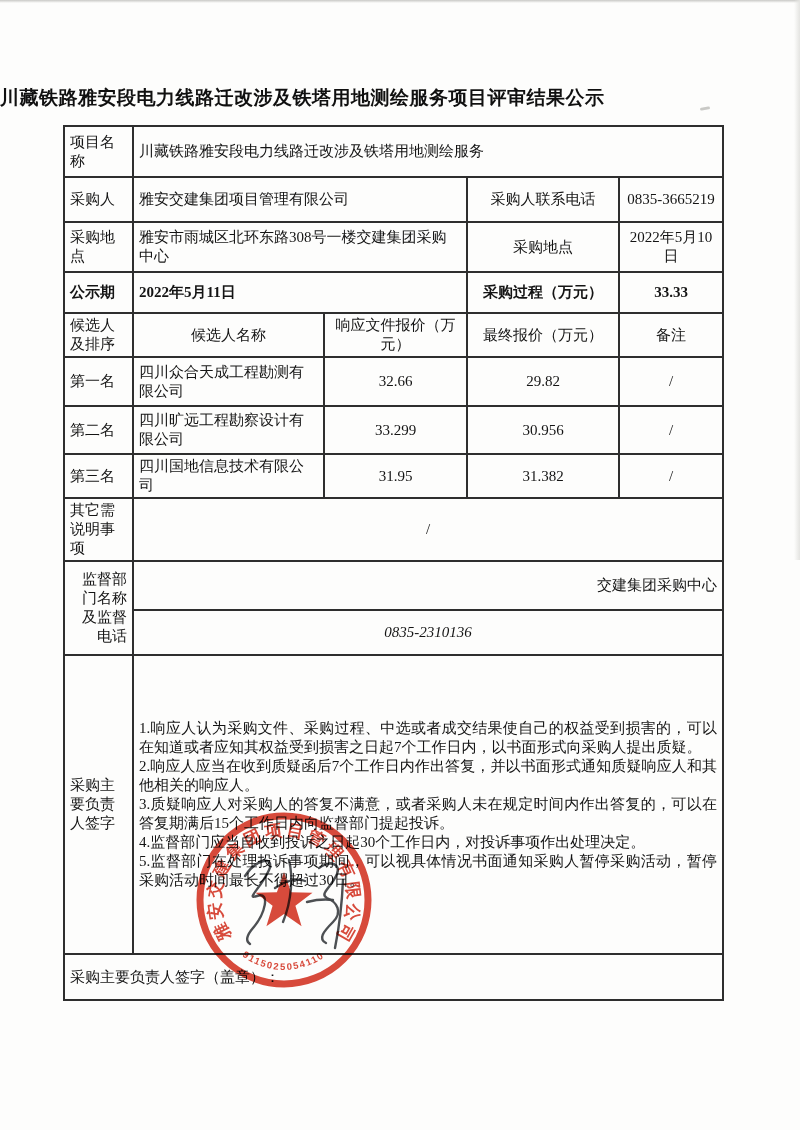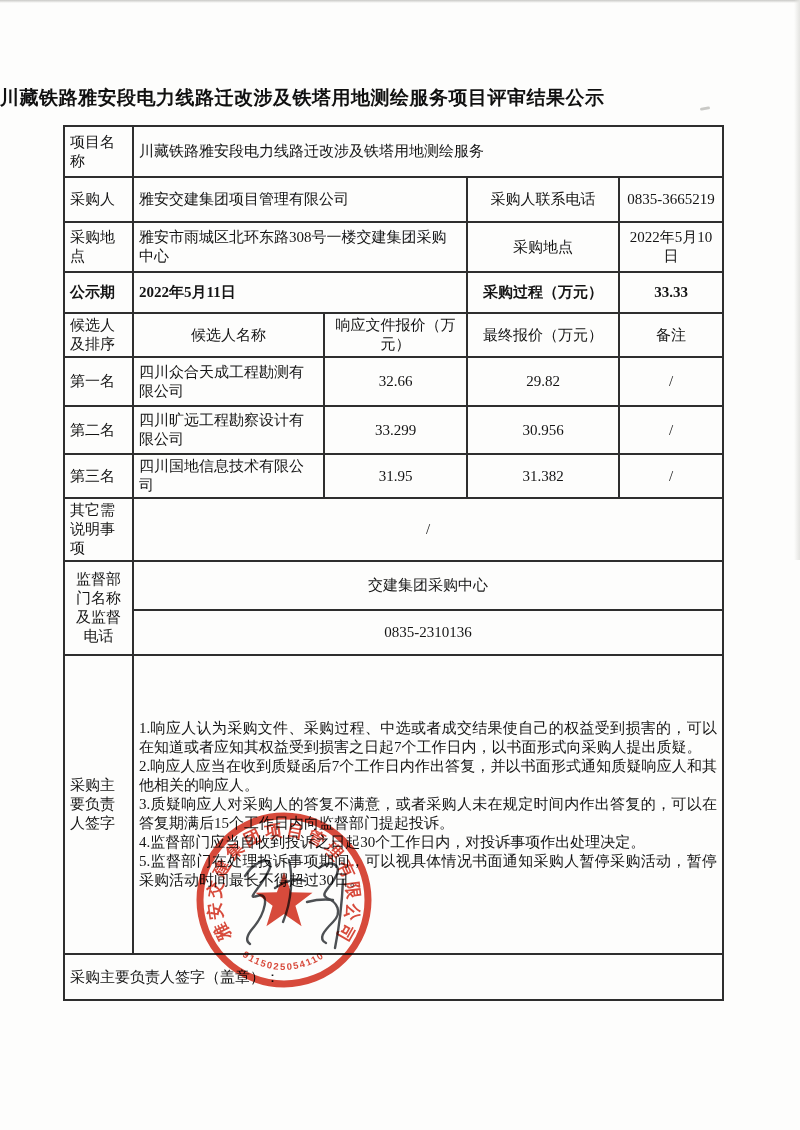--- a/index.html
+++ b/index.html
@@ -37,22 +37,22 @@
   .l{ text-align:left; }
   tr.r1  td{ height:45px; }
   tr.r2  td{ height:39px; }
   tr.r3  td{ height:44px; }
   tr.r4  td{ height:35px;font-weight:bold; }
   tr.r5  td{ height:36px; }
   tr.r6  td{ height:43px; }
   tr.r7  td{ height:42px; }
   tr.r8  td{ height:32px; }
   tr.r9  td{ height:34px;margin-left:8px; }
-  tr.r10a td{ height:43px; }
-  tr.r10b td{ height:39px; }
+  tr.r10a td{ height:43px;text-align:right; }
+  tr.r10b td{ height:39px;font-style:italic; }
   tr.r11 td{ height:293px;margin-top:17px; }
   tr.r12 td{ height:40px; }
   .objection-text{ line-height:23px; text-align:left; }
   .objection-text div{ text-align:justify; }
 
   .seal-svg{ position:absolute; left:191px; top:807px; width:186px; height:186px;
     mix-blend-mode:multiply; opacity:.92; }
   .sig-svg{ position:absolute; left:235px; top:842px; width:130px; height:120px;
     mix-blend-mode:multiply; }
   .seal-ring{ fill:none; stroke:var(--seal-color,#d63a2a); stroke-width:7; }

